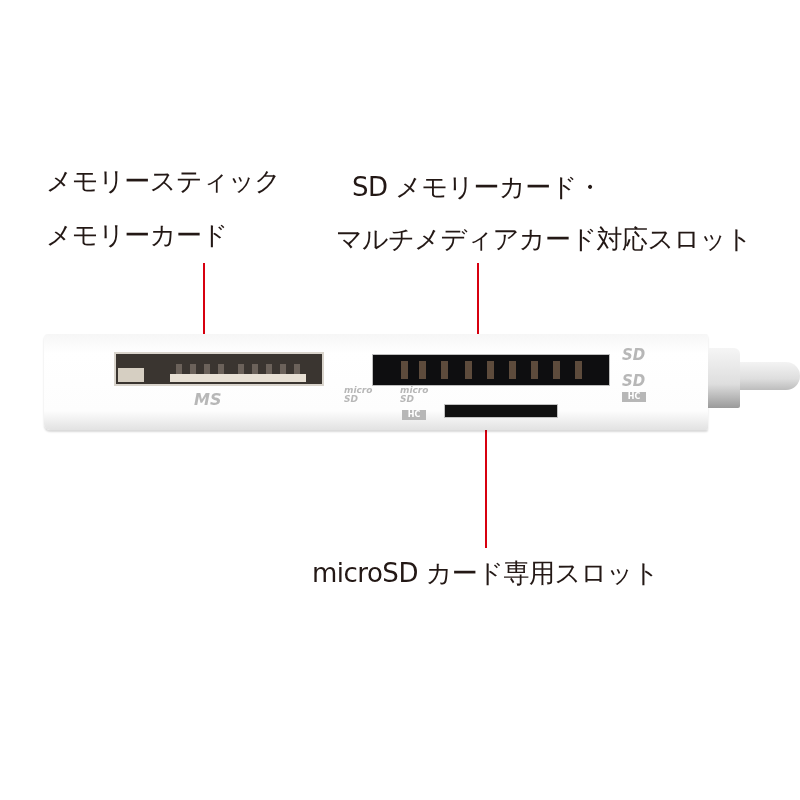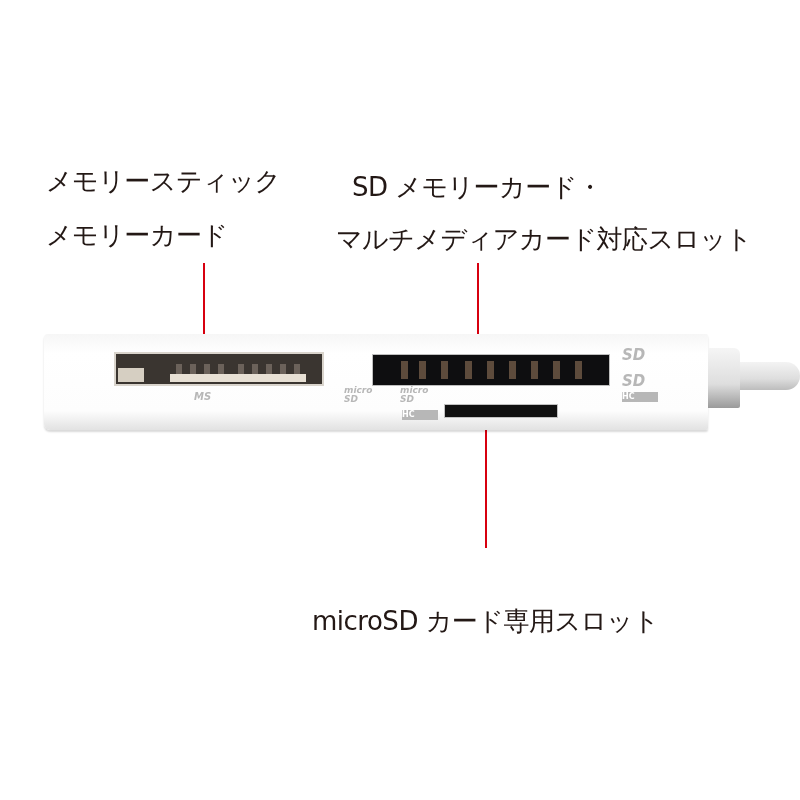--- a/index.html
+++ b/index.html
@@ -8,54 +8,54 @@
   .lead{position:absolute;width:2px;background:#d7000f;}
   .body{position:absolute;left:44px;top:334px;width:664px;height:96px;background:linear-gradient(#f6f6f6,#ffffff 20%,#fdfdfd 80%,#e2e2e2);border-radius:4px 2px 2px 6px;box-shadow:0 2px 2px rgba(0,0,0,0.15);}
   .ms-slot{position:absolute;left:70px;top:18px;width:210px;height:34px;background:#3a3530;border:2px solid #d9d4cc;box-sizing:border-box;}
   .ms-slot .tab{position:absolute;left:2px;bottom:2px;width:26px;height:14px;background:#d6cfc2;}
   .ms-slot .rail{position:absolute;left:54px;bottom:2px;width:136px;height:8px;background:#e7e0d4;}
   .pin{position:absolute;top:10px;width:6px;height:10px;background:#6b625a;}
   .sd-slot{position:absolute;left:328px;top:20px;width:236px;height:30px;background:#0e0e10;border:1px solid #bfbfbf;}
   .sdpin{position:absolute;top:6px;width:7px;height:18px;background:#5d4b3c;}
   .micro-slot{position:absolute;left:400px;top:70px;width:112px;height:12px;background:#111;border:1px solid #c2c2c2;}
   .logo{position:absolute;color:#b7b7b7;font-weight:bold;font-style:italic;line-height:1;}
-  .hc{position:absolute;width:36px;height:10px;background:#b7b7b7;color:#fff;font-size:8px;line-height:10px;font-weight:bold;}
+  .hc{position:absolute;width:24px;height:10px;background:#b7b7b7;color:#fff;font-size:8px;text-align:center;line-height:10px;font-weight:bold;}
   .plug{position:absolute;left:708px;top:348px;width:32px;height:60px;background:linear-gradient(#f5f5f5,#dedede 60%,#9a9a9a);border-radius:0 6px 2px 0;}
   .cable{position:absolute;left:740px;top:362px;width:60px;height:28px;background:linear-gradient(#f2f2f2,#dadada 60%,#b5b5b5);border-radius:0 14px 14px 0;opacity:0.9;}
 </style>
 </head>
 <body>
 
 <div class="label" style="left:46px;top:168px;">メモリースティック</div>
 <div class="label" style="left:46px;top:222px;">メモリーカード</div>
 
 <div class="label" style="left:352px;top:174px;">SD メモリーカード・</div>
 <div class="label" style="left:336px;top:226px;">マルチメディアカード対応スロット</div>
 
-<div class="label" style="left:312px;top:560px;margin-top:48px;">microSD カード専用スロット</div>
+<div class="label" style="left:312px;top:560px;">microSD カード専用スロット</div>
 
 <div class="lead" style="left:203px;top:263px;height:110px;"></div>
 <div class="lead" style="left:477px;top:263px;height:108px;"></div>
 <div class="lead" style="left:485px;top:408px;height:140px;"></div>
 
 <div class="body">
   <div class="ms-slot">
     <div class="tab"></div>
     <div class="rail"></div>
     <div class="pin" style="left:60px"></div>
     <div class="pin" style="left:74px"></div>
     <div class="pin" style="left:88px"></div>
     <div class="pin" style="left:102px"></div>
     <div class="pin" style="left:122px"></div>
     <div class="pin" style="left:136px"></div>
     <div class="pin" style="left:150px"></div>
     <div class="pin" style="left:164px"></div>
     <div class="pin" style="left:178px"></div>
   </div>
-  <div class="logo" style="left:150px;top:58px;font-size:10px;">MS</div>
+  <div class="logo" style="left:150px;top:58px;font-size:16px;">MS</div>
 
   <div class="sd-slot">
     <div class="sdpin" style="left:28px"></div>
     <div class="sdpin" style="left:46px"></div>
     <div class="sdpin" style="left:68px"></div>
     <div class="sdpin" style="left:92px"></div>
     <div class="sdpin" style="left:114px"></div>
     <div class="sdpin" style="left:136px"></div>
     <div class="sdpin" style="left:158px"></div>
     <div class="sdpin" style="left:180px"></div>

